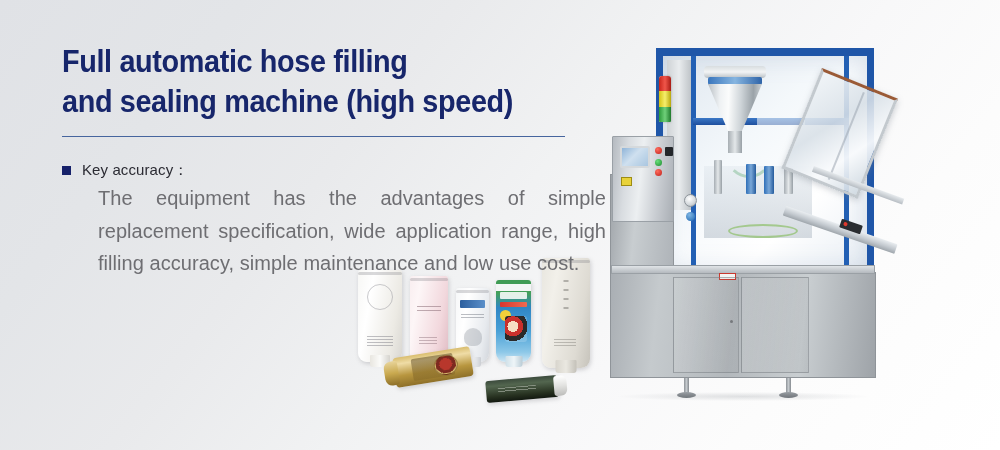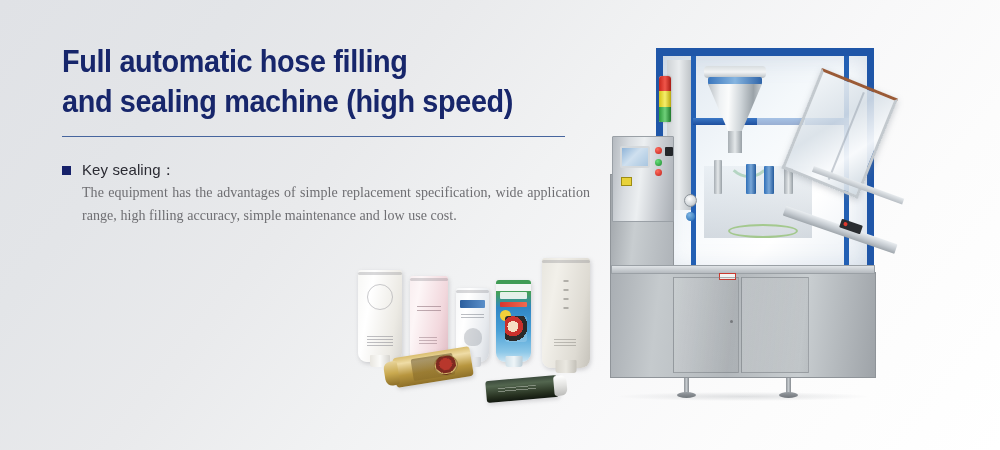--- a/index.html
+++ b/index.html
@@ -83,26 +83,25 @@
     margin-right: 11px;
   }
   .bullet-label {
     color: #2b2b33;
     font-size: 15px;
     line-height: 1.35;
     letter-spacing: 0.1px;
   }
 
   .feature-body {
-    margin-left: 20px;
+    margin-left: 36px;
     color: #6e6e72;
-    font-size: 14px;
+    font-size: 20px;
     line-height: 1.62;
     letter-spacing: 0.05px;
-    font-family: Liberation Serif, serif;
   }
   .feature-body.justify {
     text-align: justify;
     width: 508px;
   }
   .feature-body.narrow {
     width: 278px;
   }
 
   
@@ -505,21 +504,21 @@
     </h1>
   </div>
 
   <div class="divider"></div>
 
   <div class="features">
 
     <div class="feature-block">
       <div class="bullet-row">
         <span class="bullet-sq"></span>
-        <span class="bullet-label">Key sealing：</span>
+        <span class="bullet-label">Key accuracy：</span>
       </div>
       <p class="feature-body justify">The equipment has the advantages of simple replacement specification, wide application range, high filling accuracy, simple maintenance and low use cost.</p>
     </div>
 
 
   </div>
 
   <div class="tubes">
 
     <div class="tube t1">

